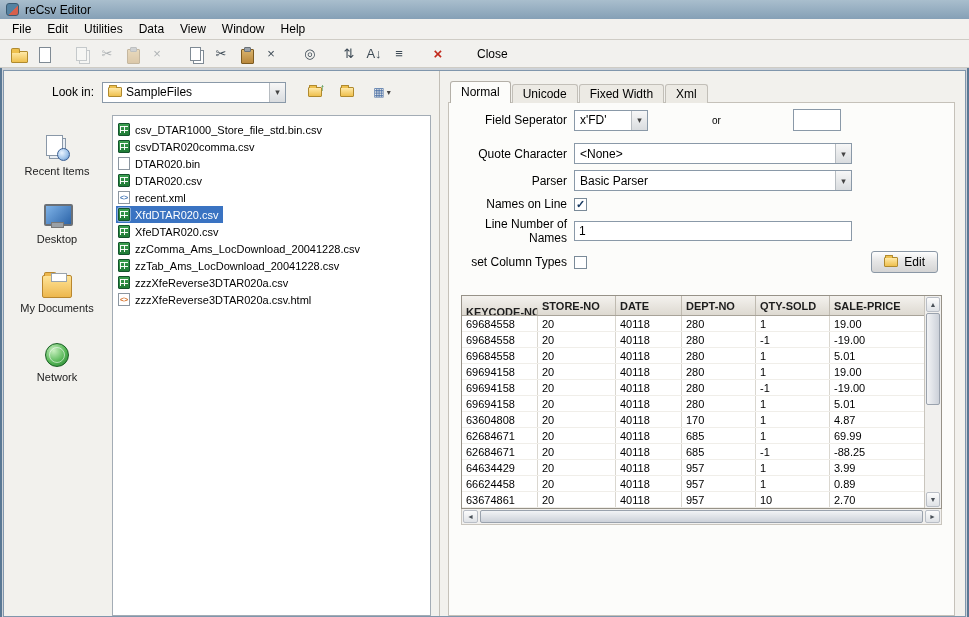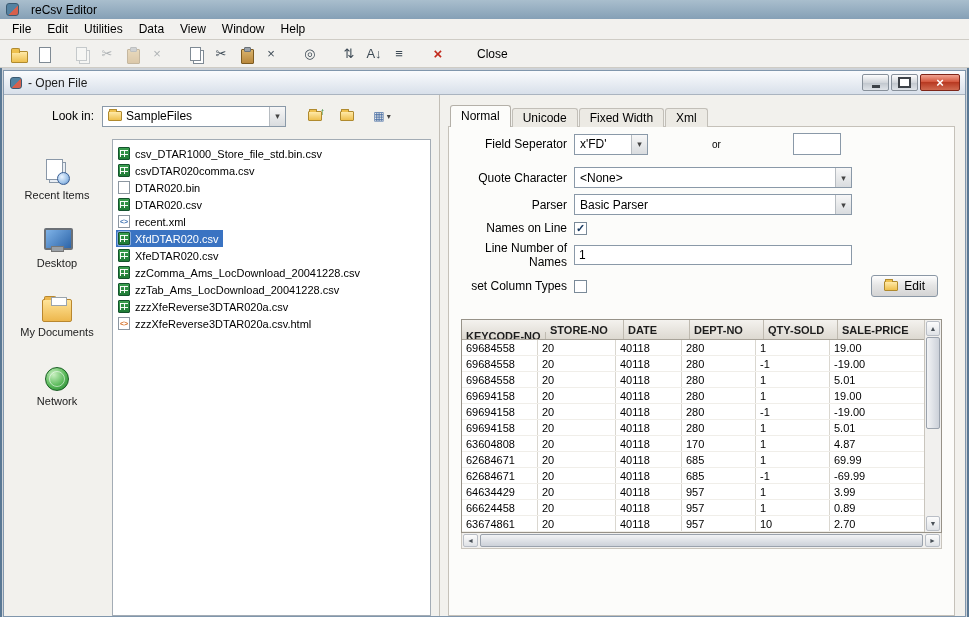--- a/index.html
+++ b/index.html
@@ -3,21 +3,21 @@
 <meta charset="utf-8">
 <style>
   * { box-sizing: border-box; }
   html,body { margin:0; padding:0; background:#888; }
   body { font-family:"Liberation Sans", sans-serif; }
   .screen { position:relative; width:969px; height:617px; background:#cdd2d8; overflow:hidden;
             box-shadow: inset 0 0 0 2px #5a7894; font-size:12px; color:#000; }
 
   
   .app-titlebar { height:19px; background:linear-gradient(#a9becd,#85a0b6); display:flex; align-items:center;
-                  padding:0 6px; gap:12px; }
+                  padding:0 6px; gap:6px; }
   .app-title { font-size:12px; }
   .java-icon { display:inline-block; width:13px; height:13px; border-radius:3px;
                background:linear-gradient(135deg,#5382a1 0 55%, #d6604d 55% 100%); border:1px solid #3a5a72; flex:none; }
   .java-icon.small { width:12px; height:12px; }
 
   .menubar { height:21px; background:#f2f1ee; border-bottom:1px solid #cfccc5; display:flex; align-items:center; padding-left:4px; }
   .menu-item { display:inline-flex; align-items:center; padding:0 8px; font-size:12px; }
 
   .toolbar { height:28px; background:#f2f1ee; border-bottom:1px solid #cfccc5; display:flex; align-items:center; padding-left:6px; }
   .toolbar-icons { display:flex; align-items:center; }
@@ -206,29 +206,20 @@
         <span class="tool-btn ti-glyph">A↓</span>
         <span class="tool-btn ti-glyph">≡</span>
         <span class="tool-btn ti-glyph-red gap">×</span>
       </div>
     <span class="toolbar-close">Close</span>
   </div>
 
   <div class="work-area">
     <div class="dialog">
 
-      <div class="dlg-titlebar">
-        <span class="java-icon small"></span>
-        <span class="dlg-title">- Open File</span>
-        <div class="win-controls">
-          <span class="wc min"></span>
-          <span class="wc max"></span>
-          <span class="wc close"></span>
-        </div>
-      </div>
 
       <div class="dlg-body">
 
         <div class="left-pane">
           <div class="lookin-row">
             <span class="lookin-label">Look in:</span>
             <div class="combo lookin-combo">
               <span class="combo-val">
                 <span class="mini-folder"></span>
                 <span>SampleFiles</span>
@@ -365,21 +356,21 @@
               <span class="checkbox"></span>
               <button class="edit-btn">
                 <span class="mini-folder"></span>
                 <span>Edit</span>
               </button>
             </div>
 
             <div class="grid-area">
               <div class="grid-box">
                 <div class="grid-header">
-                    <span class="gcell ghead" style="width: 84px; margin-top: 12px;">KEYCODE-NO</span>
+                    <span class="gcell ghead" style="width: 76px; margin-top: 12px;">KEYCODE-NO</span>
                     <span class="gcell ghead" style="width: 78px;">STORE-NO</span>
                     <span class="gcell ghead" style="width: 66px;">DATE</span>
                     <span class="gcell ghead" style="width: 74px;">DEPT-NO</span>
                     <span class="gcell ghead" style="width: 74px;">QTY-SOLD</span>
                     <span class="gcell ghead gflex">SALE-PRICE</span>
                   </div>
                 <div class="grid-rows">
                     <div class="grow">
                       <span class="gcell" style="width: 76px;">69684558</span>
                       <span class="gcell" style="width: 78px;">20</span>
@@ -443,21 +434,21 @@
                       <span class="gcell" style="width: 74px;">685</span>
                       <span class="gcell" style="width: 74px;">1</span>
                       <span class="gcell gflex">69.99</span>
                     </div>
                     <div class="grow">
                       <span class="gcell" style="width: 76px;">62684671</span>
                       <span class="gcell" style="width: 78px;">20</span>
                       <span class="gcell" style="width: 66px;">40118</span>
                       <span class="gcell" style="width: 74px;">685</span>
                       <span class="gcell" style="width: 74px;">-1</span>
-                      <span class="gcell gflex">-69.99</span>
+                      <span class="gcell gflex">-88.25</span>
                     </div>
                     <div class="grow">
                       <span class="gcell" style="width: 76px;">64634429</span>
                       <span class="gcell" style="width: 78px;">20</span>
                       <span class="gcell" style="width: 66px;">40118</span>
                       <span class="gcell" style="width: 74px;">957</span>
                       <span class="gcell" style="width: 74px;">1</span>
                       <span class="gcell gflex">3.99</span>
                     </div>
                     <div class="grow">

